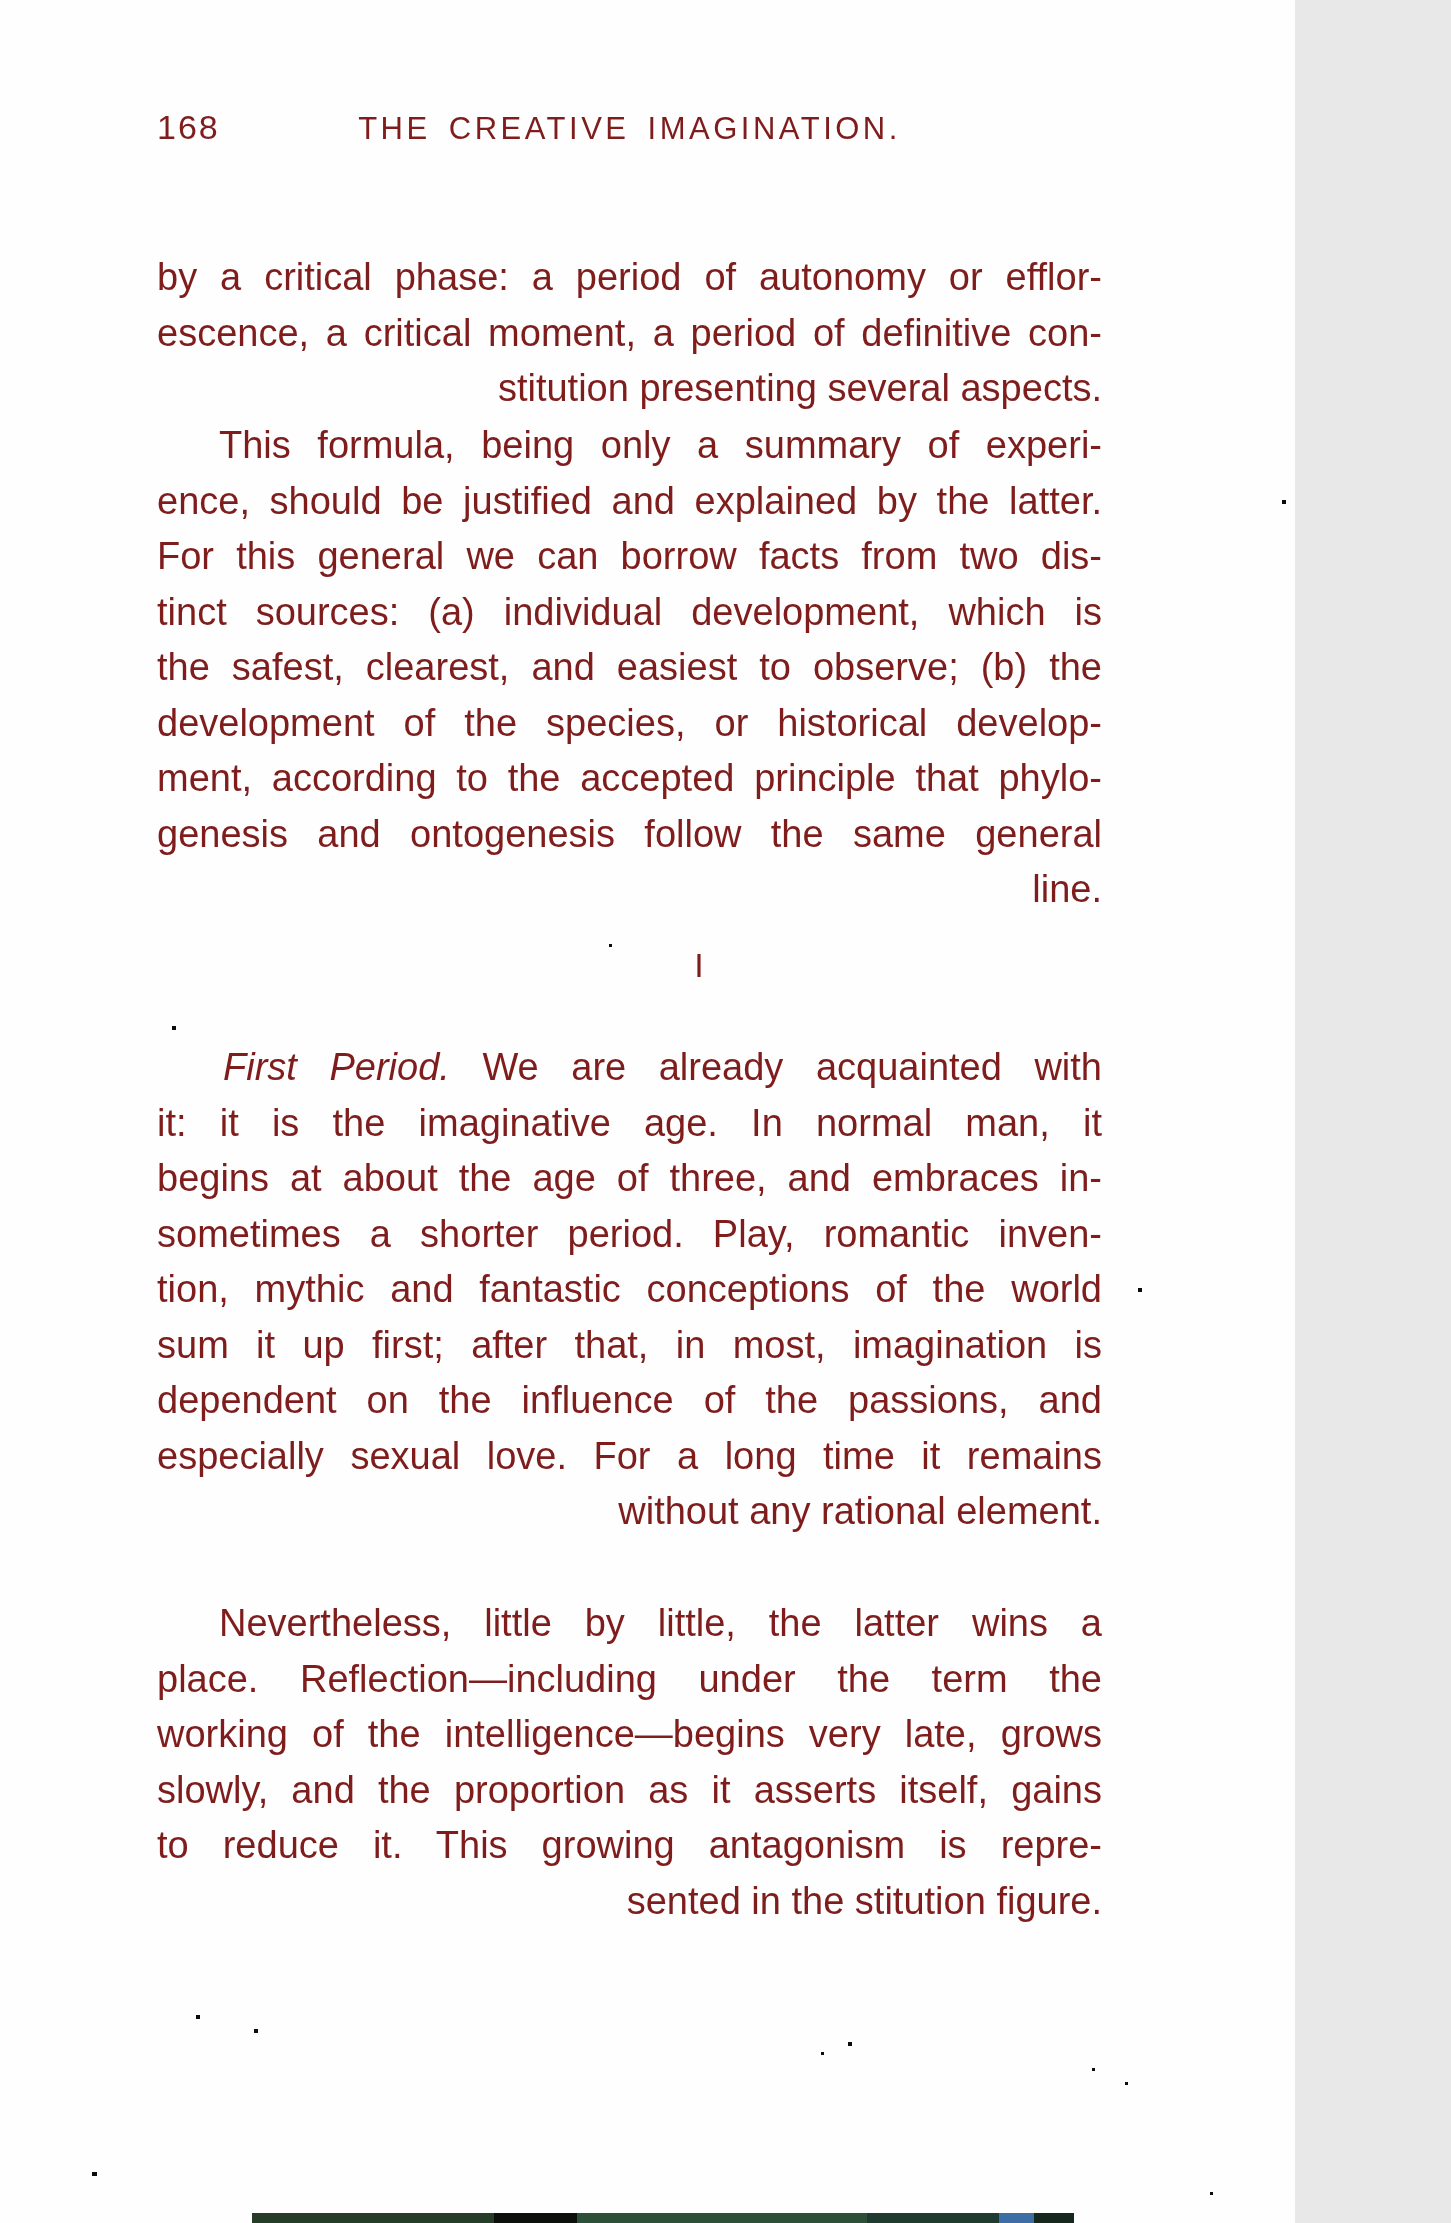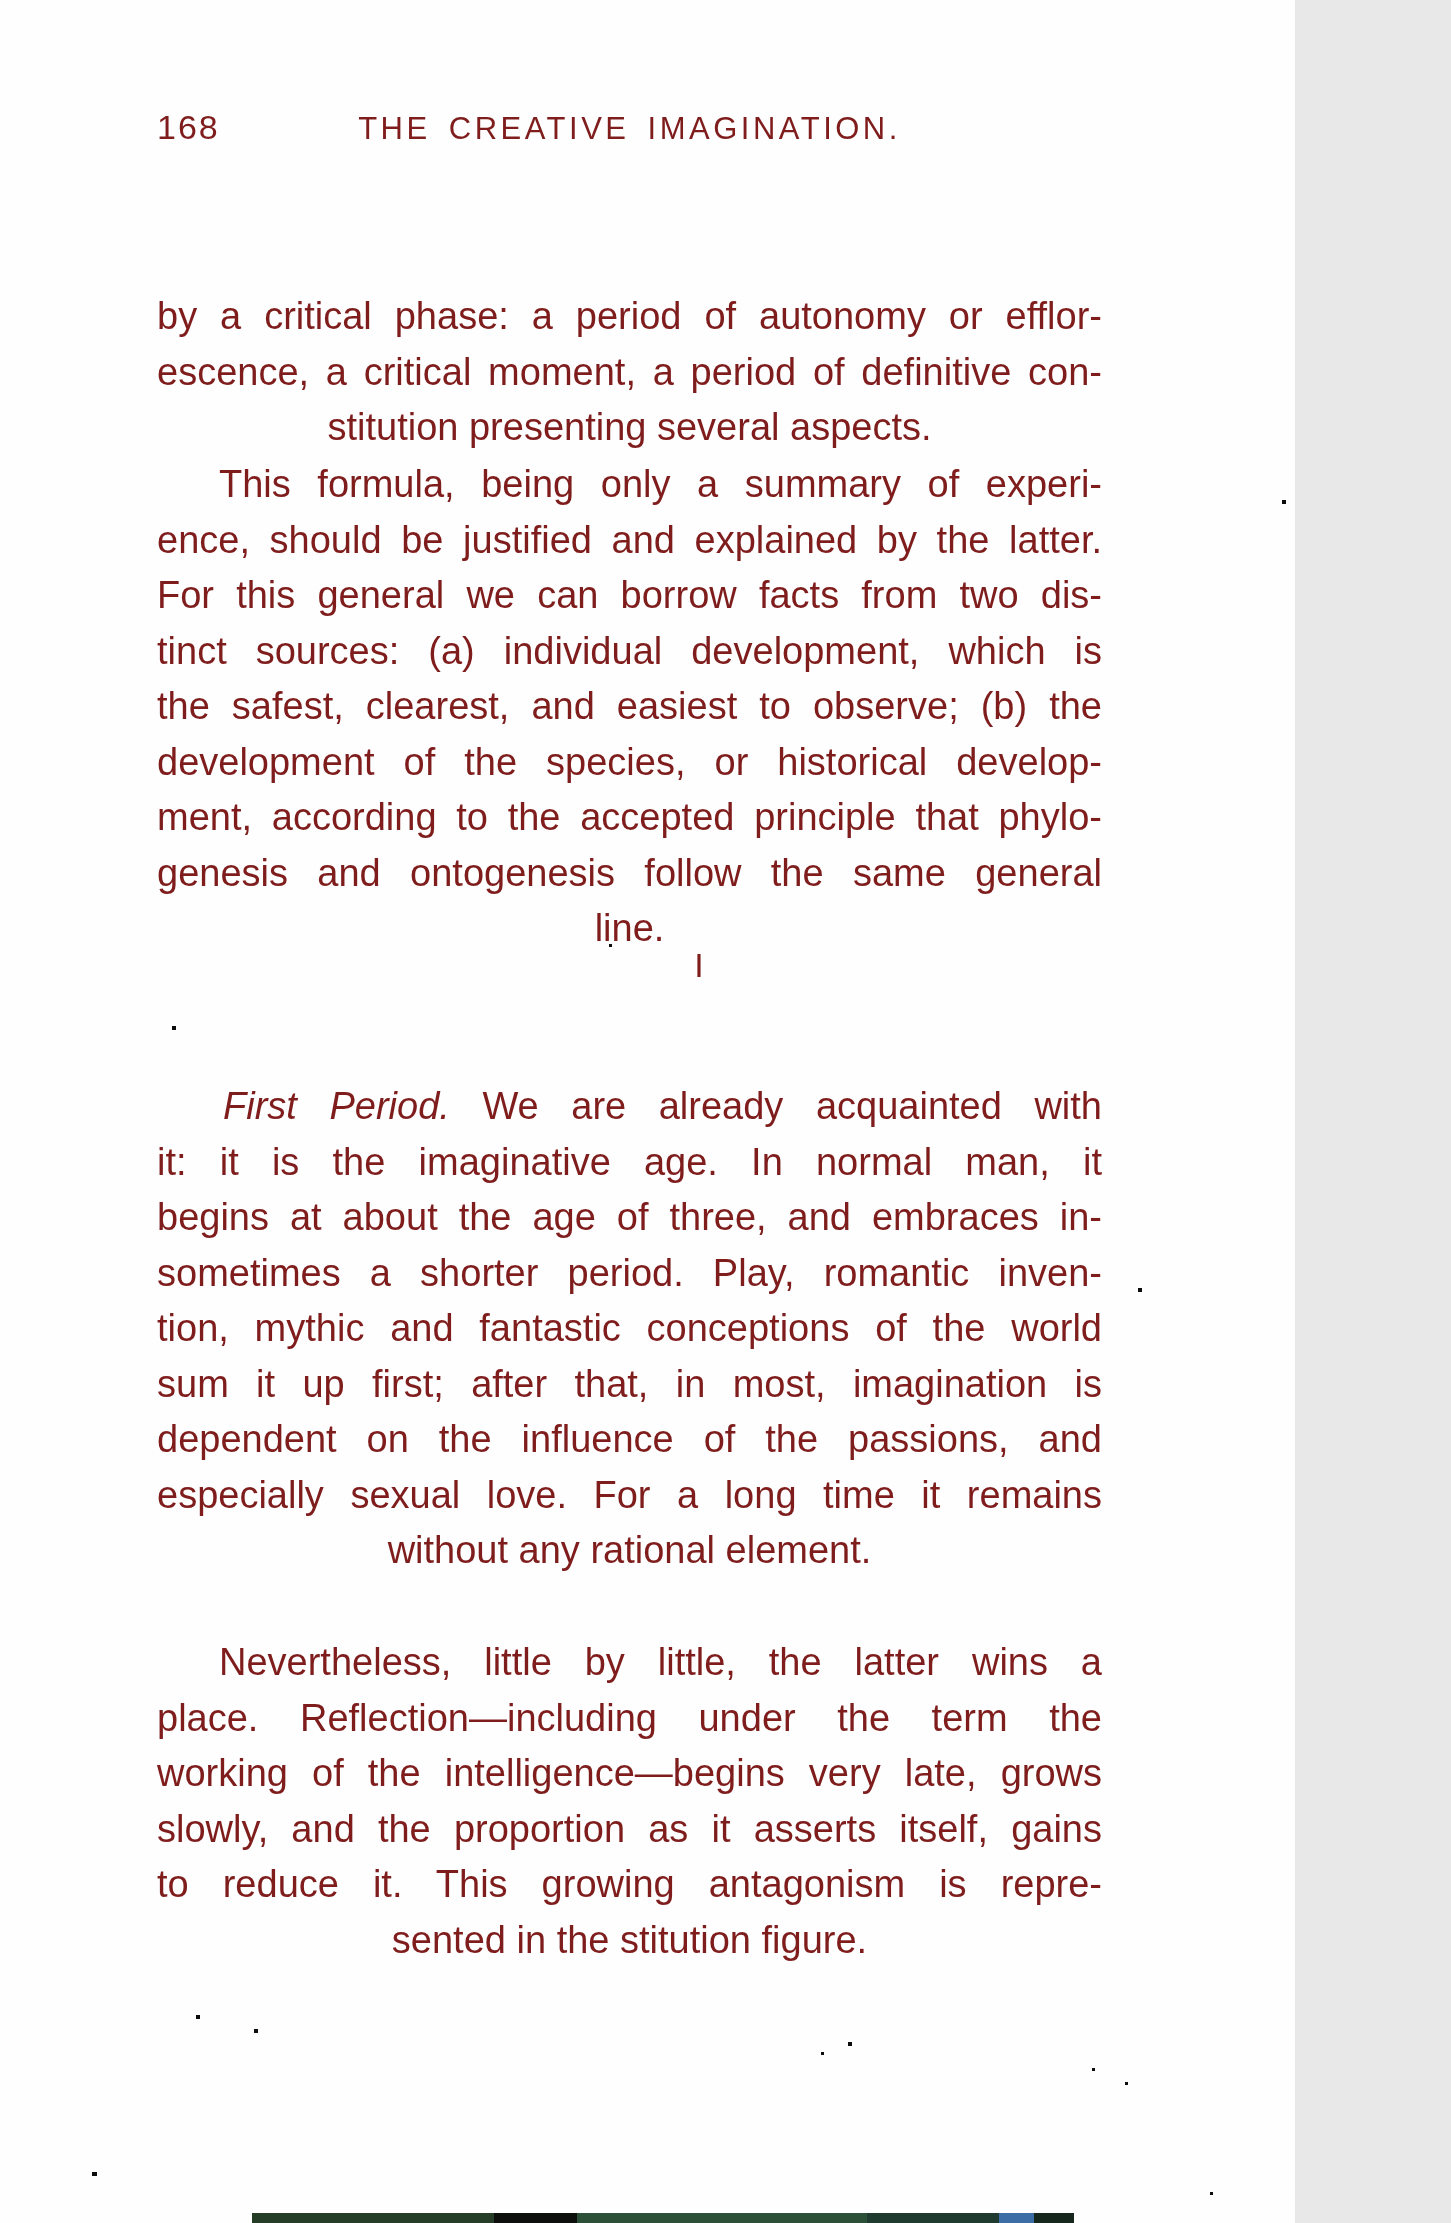--- a/index.html
+++ b/index.html
@@ -23,29 +23,29 @@
     text-align:center;
     font-size:31px;letter-spacing:3.5px;
     word-spacing:6px;
   }
   .section-heading{
     position:absolute;top:946px;left:227px;width:945px;
     text-align:center;font-size:34px;letter-spacing:1px;
   }
   .para{
     position:absolute;left:157px;width:945px;
-    font-size:38px;line-height:55.5px;margin-top:39px;
+    font-size:38px;line-height:55.5px;
   }
   .line{
     display:block;width:100%;height:55.5px;
     white-space:normal;
     text-align:justify;
   }
   .line.jl{ text-align-last:justify; }
-  .line.last{ text-align:center; }
+  .line.last{ text-align:right; }
   .it{ font-style:italic; }
   .mark{
     position:absolute;background:#0c0c0c;
   }
   .edge-strip{ position:absolute; }
   .edge-seg{ position:absolute;top:0;height:100%; }
 </style>
 </head>
 <body>
 

